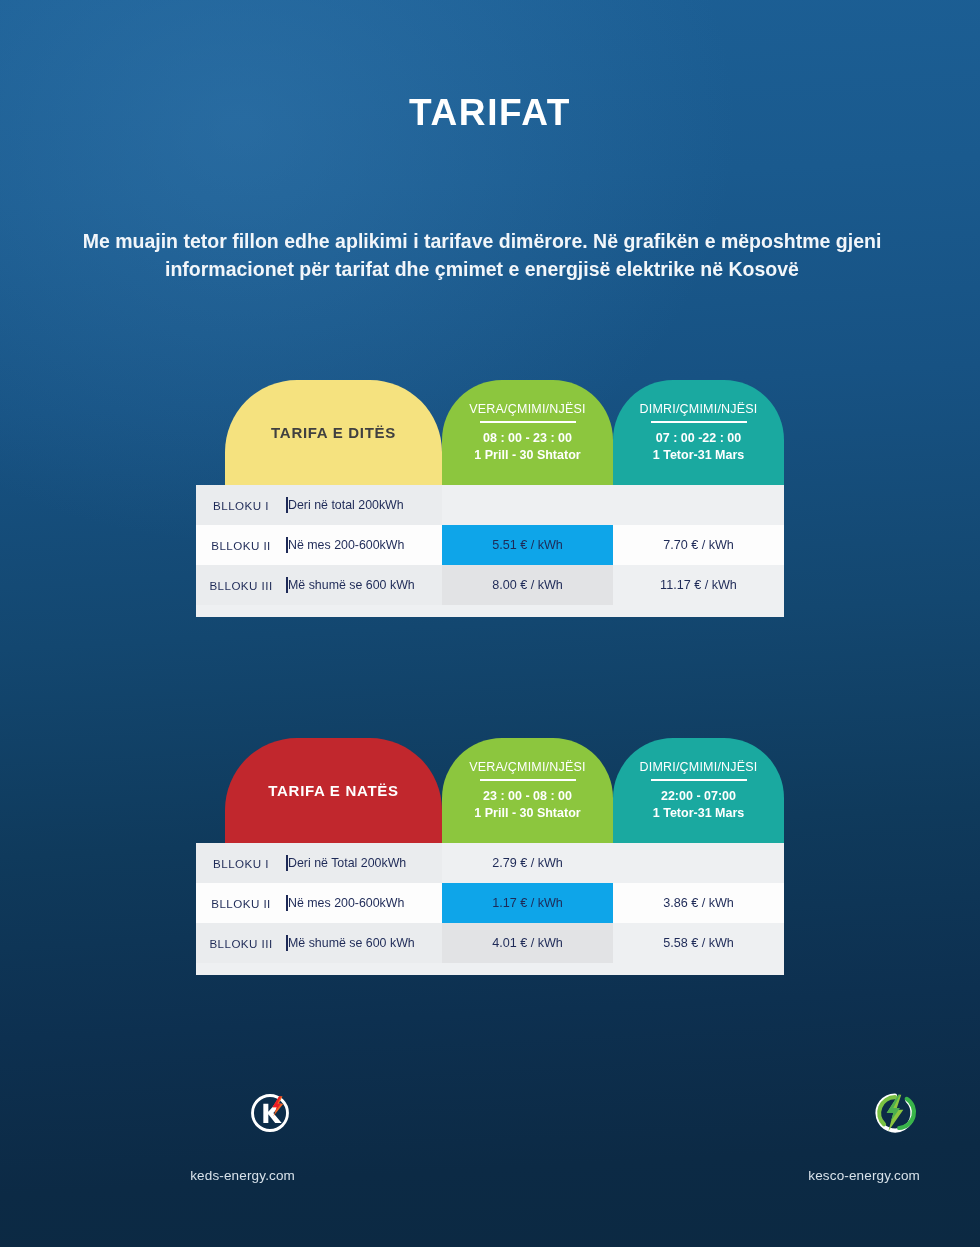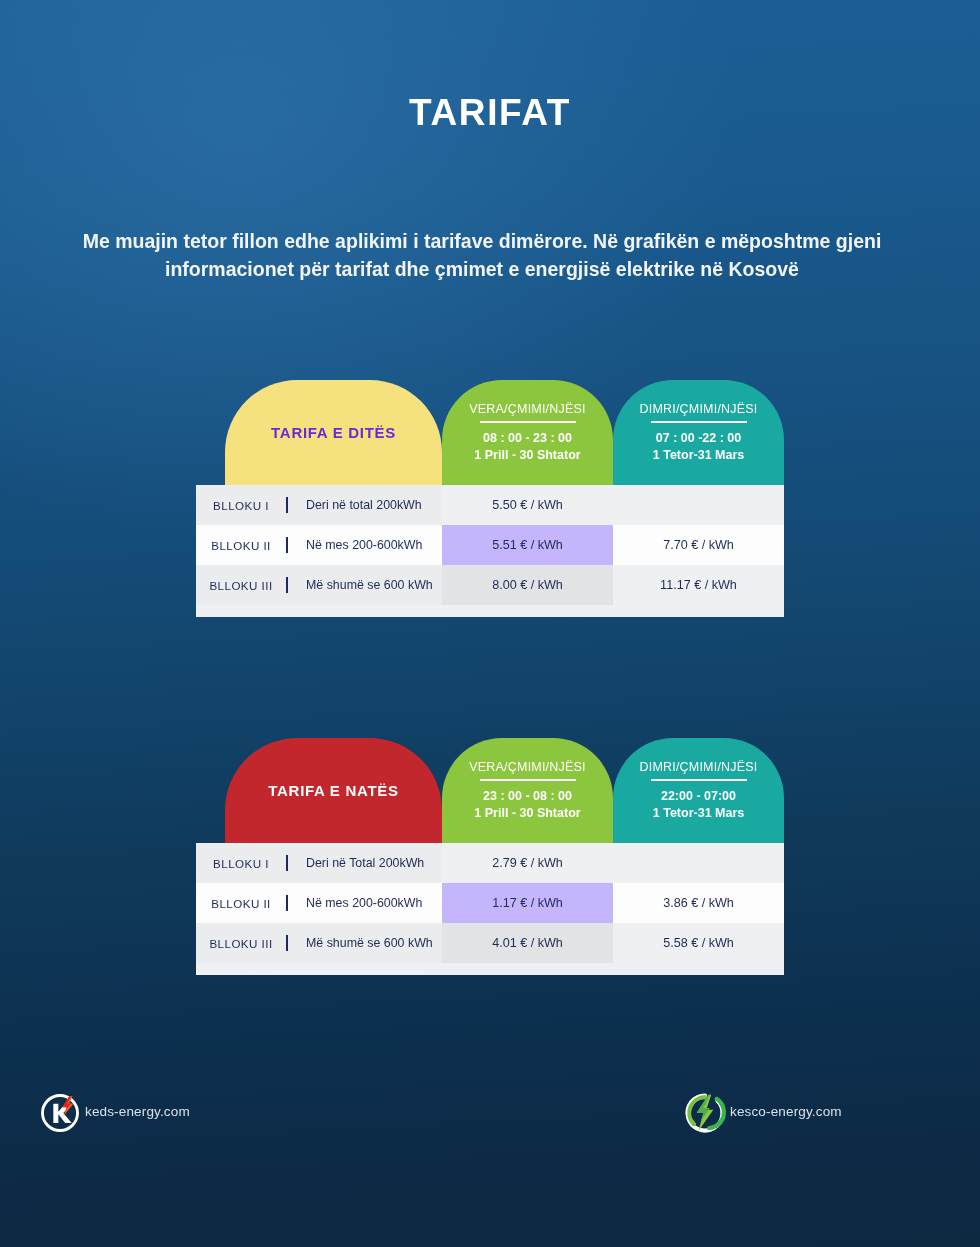--- a/index.html
+++ b/index.html
@@ -123,34 +123,34 @@
   }
 
   .trow {
     display: flex;
     height: 40px;
     align-items: stretch;
   }
   .trow.alt .cell-block,
   .trow.alt .cell-desc,
   .trow.alt .cell-winter { background: #fdfdfd; }
-  .trow.alt .cell-summer { background: #c4b5fd; }
+  .trow.alt .cell-summer { background: #0ea5e9; }
 
   .cell-block {
     width: 90px;
     display: flex; align-items: center; justify-content: center;
     font-size: 11.6px;
     letter-spacing: 0.45px;
     color: #1e2a57;
     background: #eaecee;
   }
   .cell-desc {
     width: 156px;
     display: flex; align-items: center;
-    padding-left: 20px;
+    padding-left: 2px;
     font-size: 12.4px;
     color: #1e2a57;
     background: #eaecee;
     position: relative;
   }
   .cell-desc::before {
     content: "";
     position: absolute;
     left: 0; top: 12px; bottom: 12px;
     width: 2px;
@@ -171,65 +171,65 @@
     background: #eef0f2;
   }
 
   
   .footer { position: absolute; top: 1088px; left: 0; width: 980px; height: 110px; }
   .brand {
     position: absolute;
     width: 260px;
     text-align: center;
     display: flex;
-    flex-direction: row;
-    align-items: flex-start;
+    flex-direction: column;
+    align-items: flex-end;
+    gap: 14px;
   }
   #brand-keds  { left: 35px; }
-  #brand-kesco { left: 680px; }
+  #brand-kesco { left: 660px; }
   .brand-url {
     margin-top: 16px;
     font-size: 13.5px;
     color: #d8e2ea;
     letter-spacing: 0.15px;
   }
   .logo { width: 50px; height: 50px; display: block; }
 </style>
 </head>
 <body>
 
 <div class="page">
   <div class="bg-sheen"></div>
 
   <div class="title">TARIFAT</div>
   <div class="subtitle">Me muajin tetor fillon edhe aplikimi i tarifave dimërore. Në grafikën e mëposhtme gjeni informacionet për tarifat dhe çmimet e energjisë elektrike në Kosovë</div>
 
   <div class="tariff-block" id="block-day">
     <div class="head-row">
-      <div class="arch arch-main" id="arch-main-day" style="background: rgb(245, 226, 127); color: #6d28d9; text-align: right;">
+      <div class="arch arch-main" id="arch-main-day" style="background: rgb(245, 226, 127); color: #404040; text-align: right;">
         <span class="arch-title">TARIFA E DITËS</span>
       </div>
       <div class="arch arch-season" id="arch-summer-day" style="background: rgb(140, 198, 62);">
         <div class="season-label">VERA/ÇMIMI/NJËSI</div>
         <div class="season-rule"></div>
         <div class="season-time">08 : 00 - 23 : 00</div>
         <div class="season-range">1 Prill - 30 Shtator</div>
       </div>
       <div class="arch arch-season" id="arch-winter-day" style="background: rgb(26, 169, 160);">
         <div class="season-label">DIMRI/ÇMIMI/NJËSI</div>
         <div class="season-rule"></div>
         <div class="season-time">07 : 00 -22 : 00</div>
         <div class="season-range">1 Tetor-31 Mars</div>
       </div>
     </div>
     <div class="table-body" id="rows-day">
         <div class="trow">
           <div class="cell-block">BLLOKU I</div>
           <div class="cell-desc">Deri në total 200kWh</div>
-          <div class="cell-winter">5.50 € / kWh</div>
         </div>
         <div class="trow alt">
           <div class="cell-block">BLLOKU II</div>
           <div class="cell-desc">Në mes 200-600kWh</div>
           <div class="cell-summer">5.51 € / kWh</div>
           <div class="cell-winter">7.70 € / kWh</div>
         </div>
         <div class="trow">
           <div class="cell-block">BLLOKU III</div>
           <div class="cell-desc">Më shumë se 600 kWh</div>

